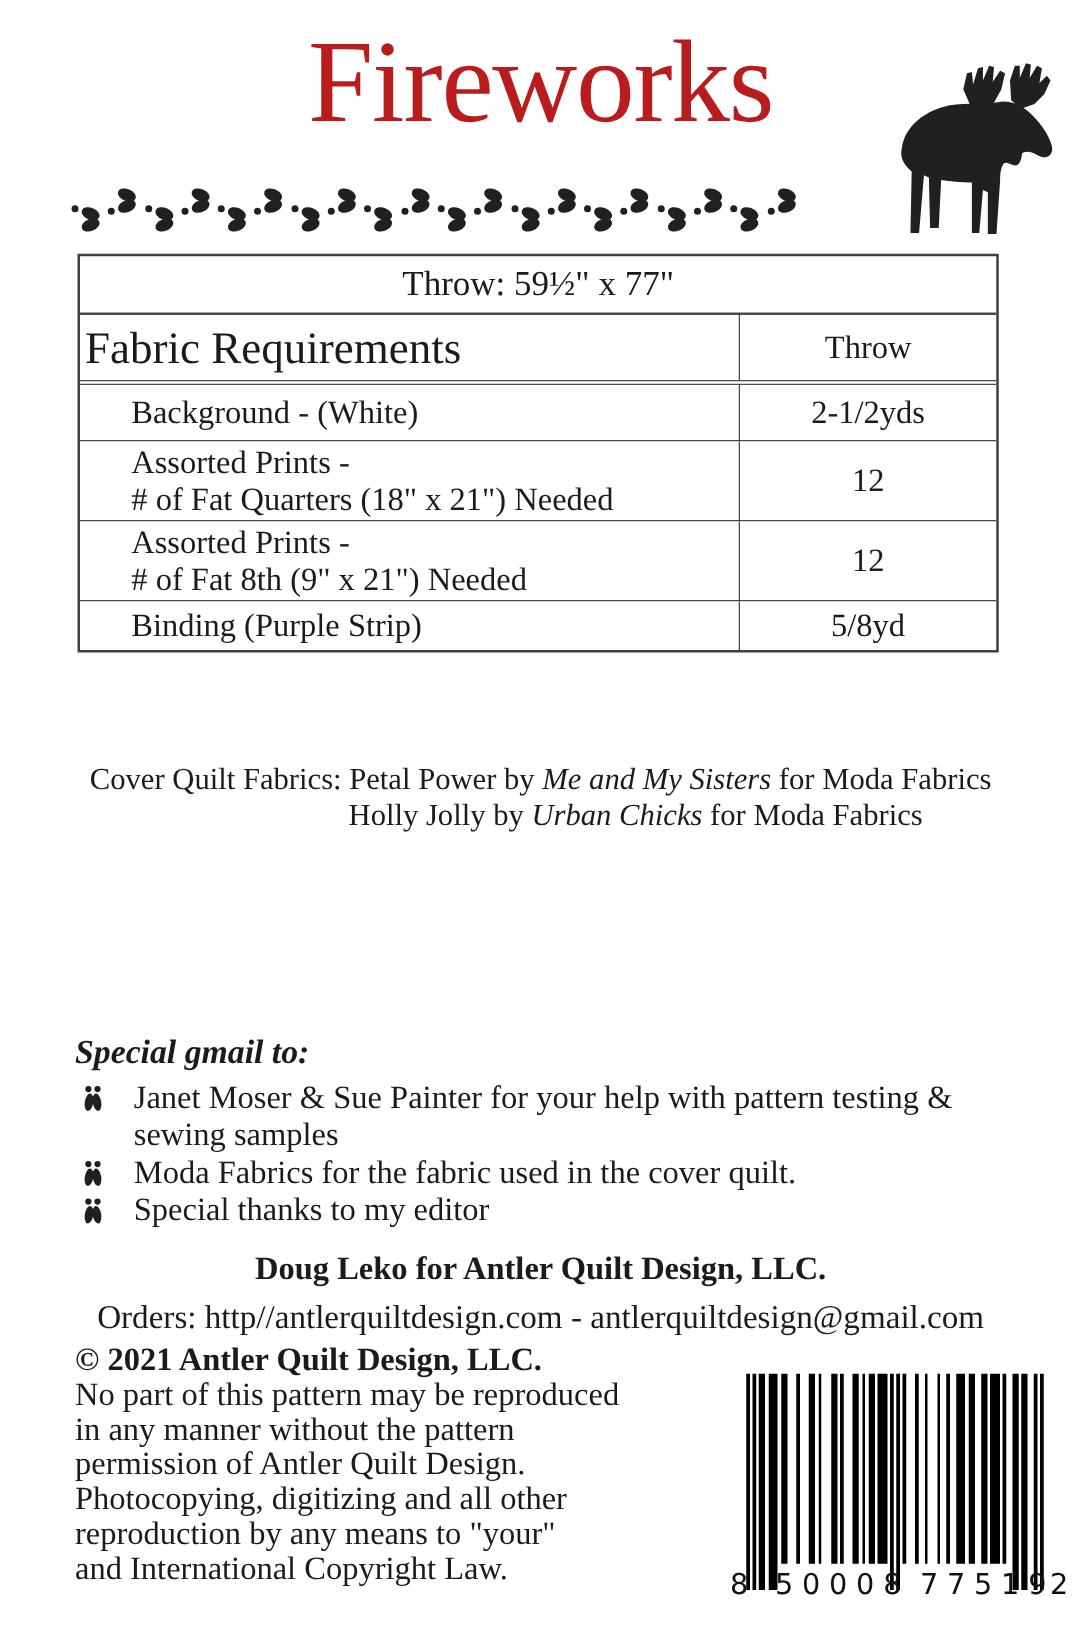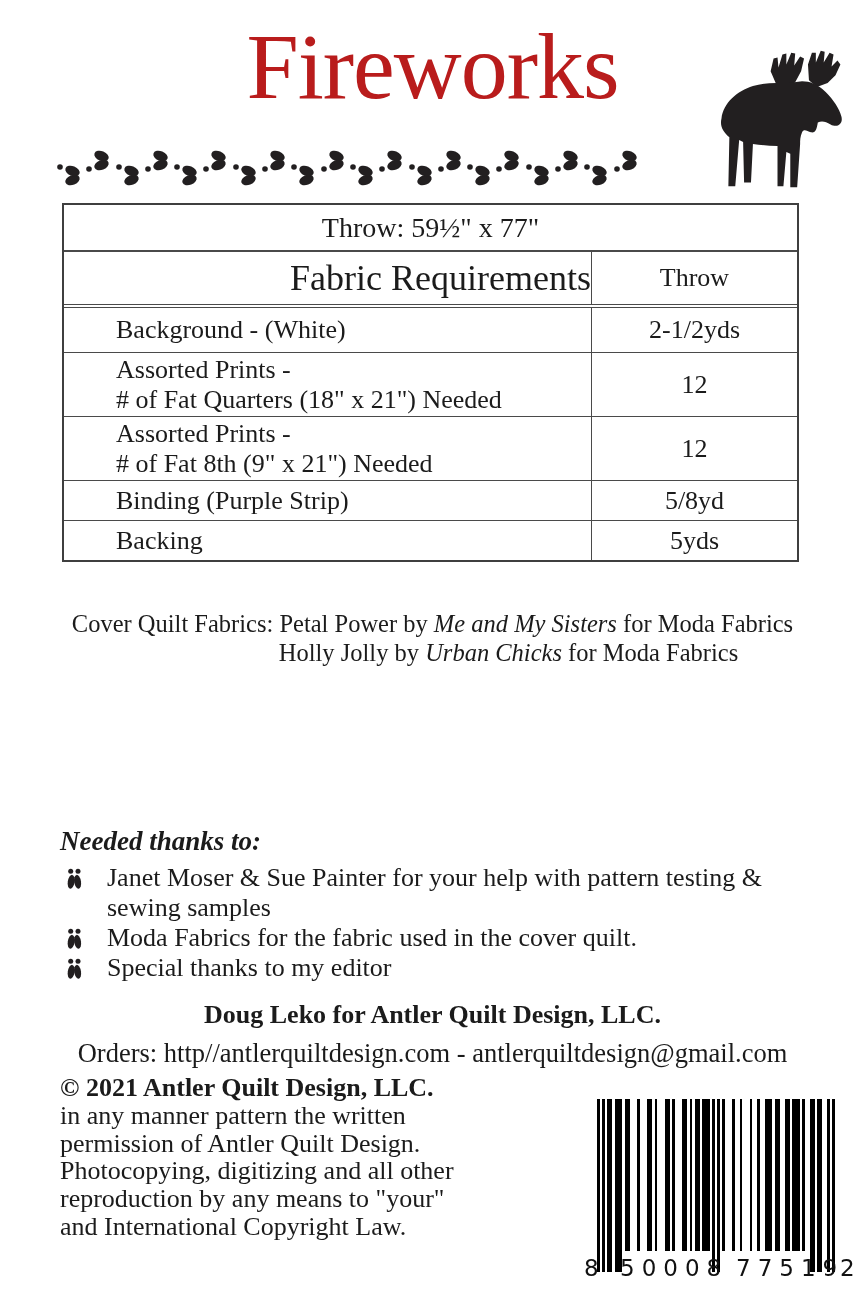--- a/index.html
+++ b/index.html
@@ -27,26 +27,26 @@
     border:2px solid #3f3f3f;box-sizing:border-box;background:#fff;
   }
   .reqtable *{box-sizing:border-box;}
   .t-size{
     height:45px;display:flex;align-items:center;justify-content:center;
     font-size:28px;
   }
   .trow{display:flex;border-top:1.5px solid #4a4a4a;}
   .t-colhead{height:58px;border-bottom:4px double #4a4a4a;border-top:2px solid #4a4a4a;}
   .t-colhead + .trow{border-top:none;}
-  .c1{flex:1;display:flex;flex-direction:column;justify-content:center;padding-left:52px;}
+  .c1{flex:1;display:flex;flex-direction:column;justify-content:center;padding-left:41px;}
   .c2{
     width:206px;border-left:1.5px solid #4a4a4a;
     display:flex;align-items:center;justify-content:center;font-size:26px;
   }
-  .t-colhead .c1{padding-left:22px;text-align:right;}
+  .t-colhead .c1{padding-left:4px;}
   .fr-title{font-size:36px;}
   .t-colhead .c2{font-size:26px;}
   .rlabel{font-size:26px;line-height:30px;}
   .r0{height:44px;} .r1{height:64px;} .r2{height:64px;} .r3{height:40px;} .r4{height:40px;}
   
   .cover{position:absolute;top:562px;left:0;width:100%;text-align:center;
     font-size:24.5px;line-height:29px;margin-top:47px;}
   .cover .l2{transform:translateX(76px);}
   .cover i{font-style:italic;}
   
@@ -264,36 +264,29 @@
       </div>
       <div class="c2">12</div>
     </div>
     <div class="trow r3">
       <div class="c1">
         <div class="rlabel">Binding (Purple Strip)</div>
         <div class="rlabel"></div>
       </div>
       <div class="c2">5/8yd</div>
     </div>
-    <div class="trow r4">
-      <div class="c1">
-        <div class="rlabel">Backing</div>
-        <div class="rlabel"></div>
-      </div>
-      <div class="c2">5yds</div>
-    </div>
   </div>
 
   <div class="cover">
     <div class="l1"><span>Cover Quilt Fabrics: Petal Power by </span><i>Me and My Sisters</i><span> for Moda Fabrics</span></div>
     <div class="l2"><span>Holly Jolly by </span><i>Urban Chicks</i><span> for Moda Fabrics</span></div>
   </div>
 
   <div class="thanks">
-    <div class="thanks-head">Needed thanks to:</div>
+    <div class="thanks-head">Special gmail to:</div>
     <div class="thank-item">
       <span class="bullet"><svg viewBox="0 0 17 22" width="17" height="22">
             <circle cx="4.7" cy="3.2" r="2.5"></circle>
             <circle cx="12" cy="3.2" r="2.5"></circle>
             <ellipse cx="5.2" cy="13.8" rx="3.4" ry="7" transform="rotate(9 5.2 13.8)"></ellipse>
             <ellipse cx="11.6" cy="13.8" rx="3.4" ry="7" transform="rotate(-9 11.6 13.8)"></ellipse>
           </svg></span>
       <span>Janet Moser &amp; Sue Painter for your help with pattern testing &amp; sewing samples</span>
     </div>
     <div class="thank-item">
@@ -316,21 +309,22 @@
     </div>
   </div>
 
   <div class="credits">
     <div class="byline">Doug Leko for Antler Quilt Design, LLC.</div>
     <div class="orders">Orders: http//antlerquiltdesign.com - antlerquiltdesign@gmail.com</div>
   </div>
 
   <div class="copyright">
     <div class="cop-head">© 2021 Antler Quilt Design, LLC.</div>
-    <div>in any manner pattern the written</div>
+    <div>No part of this pattern may be reproduced</div>
+    <div>in any manner without the pattern</div>
     <div>permission  of Antler Quilt Design.</div>
     <div>Photocopying, digitizing and all other</div>
     <div>reproduction by any means to "your"</div>
     <div>and International Copyright Law.</div>
   </div>
 
   <div class="barcode">
     <div class="bars">
         <div class="bar tall" style="left: 14px; width: 2.5px;"></div>
         <div class="bar tall" style="left: 19px; width: 2.5px;"></div>

